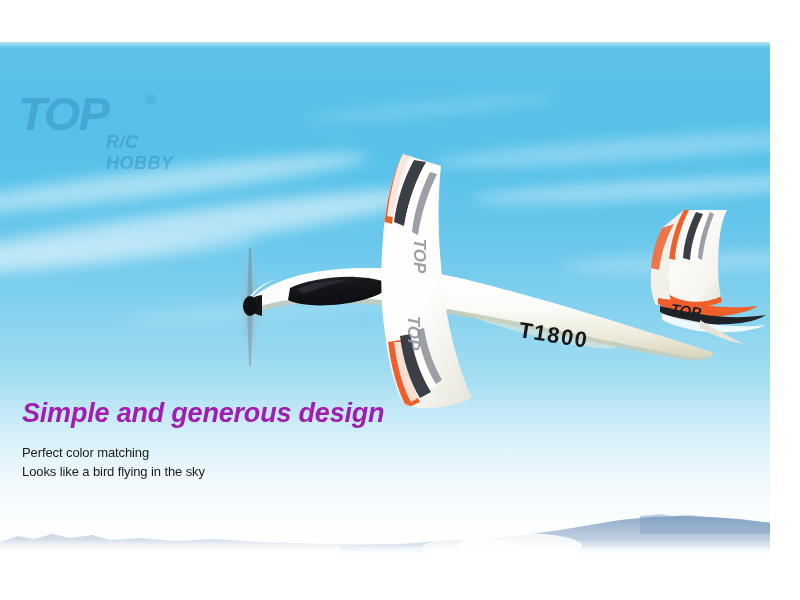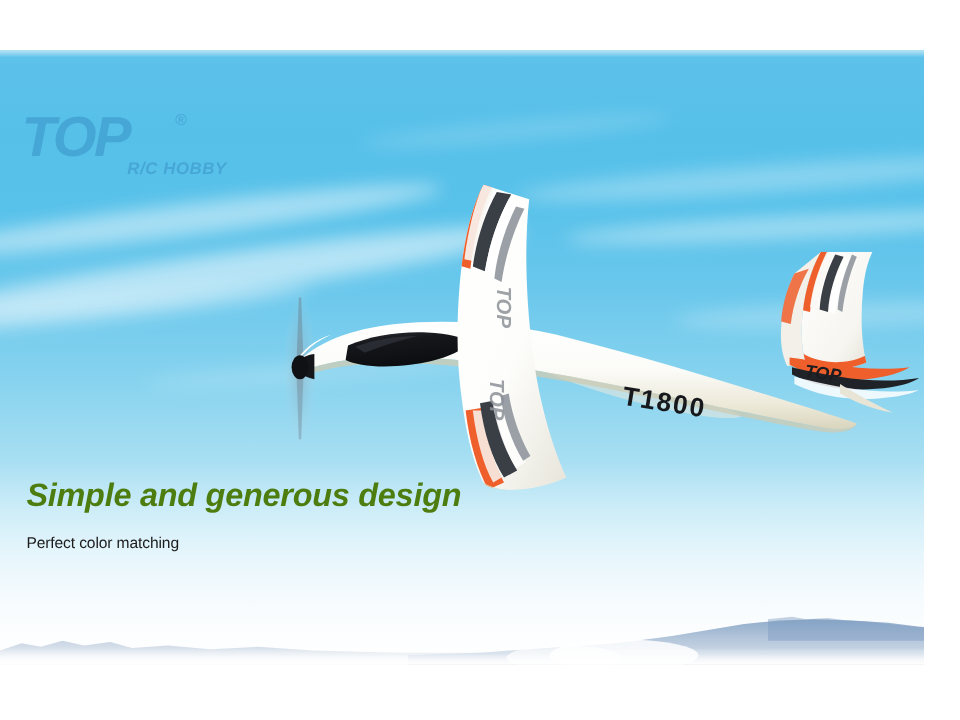--- a/index.html
+++ b/index.html
@@ -93,36 +93,36 @@
     font-size: 13px;
     color: rgba(42,126,185,0.40);
     font-family: "Liberation Sans", sans-serif;
   }
   .wm-sub {
     position: absolute;
     left: 88px; top: 42px;
     font-family: "Liberation Sans", sans-serif;
     font-style: italic;
     font-weight: bold;
-    font-size: 14px;
+    font-size: 18px;
     letter-spacing: .5px;
     color: rgba(42,126,185,0.38);
   }
 
   
   .aircraft { position:absolute; left:0; top:0; width:800px; height:512px; }
 
   
   .caption { position:absolute; left:22px; top:398px; width:520px; }
   .headline {
     font-family: "Liberation Sans", sans-serif;
     font-style: italic;
     font-weight: bold;
     font-size: 27px;
-    color: #4d7c0f;
+    color: #a21caf;
     margin: 0 0 16px 0;
     letter-spacing: -0.2px;
   }
   .subline {
     font-family: "Liberation Sans", sans-serif;
     font-size: 13px;
     color: #1c1c1c;
     margin: 0 0 4px 0;
     letter-spacing: -0.1px;
   }
@@ -337,15 +337,16 @@
       <g transform="translate(518,295) rotate(9)">
         <text x="0" y="0" font-family="Liberation Sans, sans-serif" font-size="22" font-weight="bold" letter-spacing="1.5" fill="#16181c">T1800</text>
       </g>
     </svg>
 
   </div>
 
   <div class="caption">
     <div class="headline">Simple and generous design</div>
     <div class="subline">Perfect color matching</div>
+    <div class="subline">Looks like a bird flying in the sky</div>
   </div>
 
 </div>
 
 </body></html>

